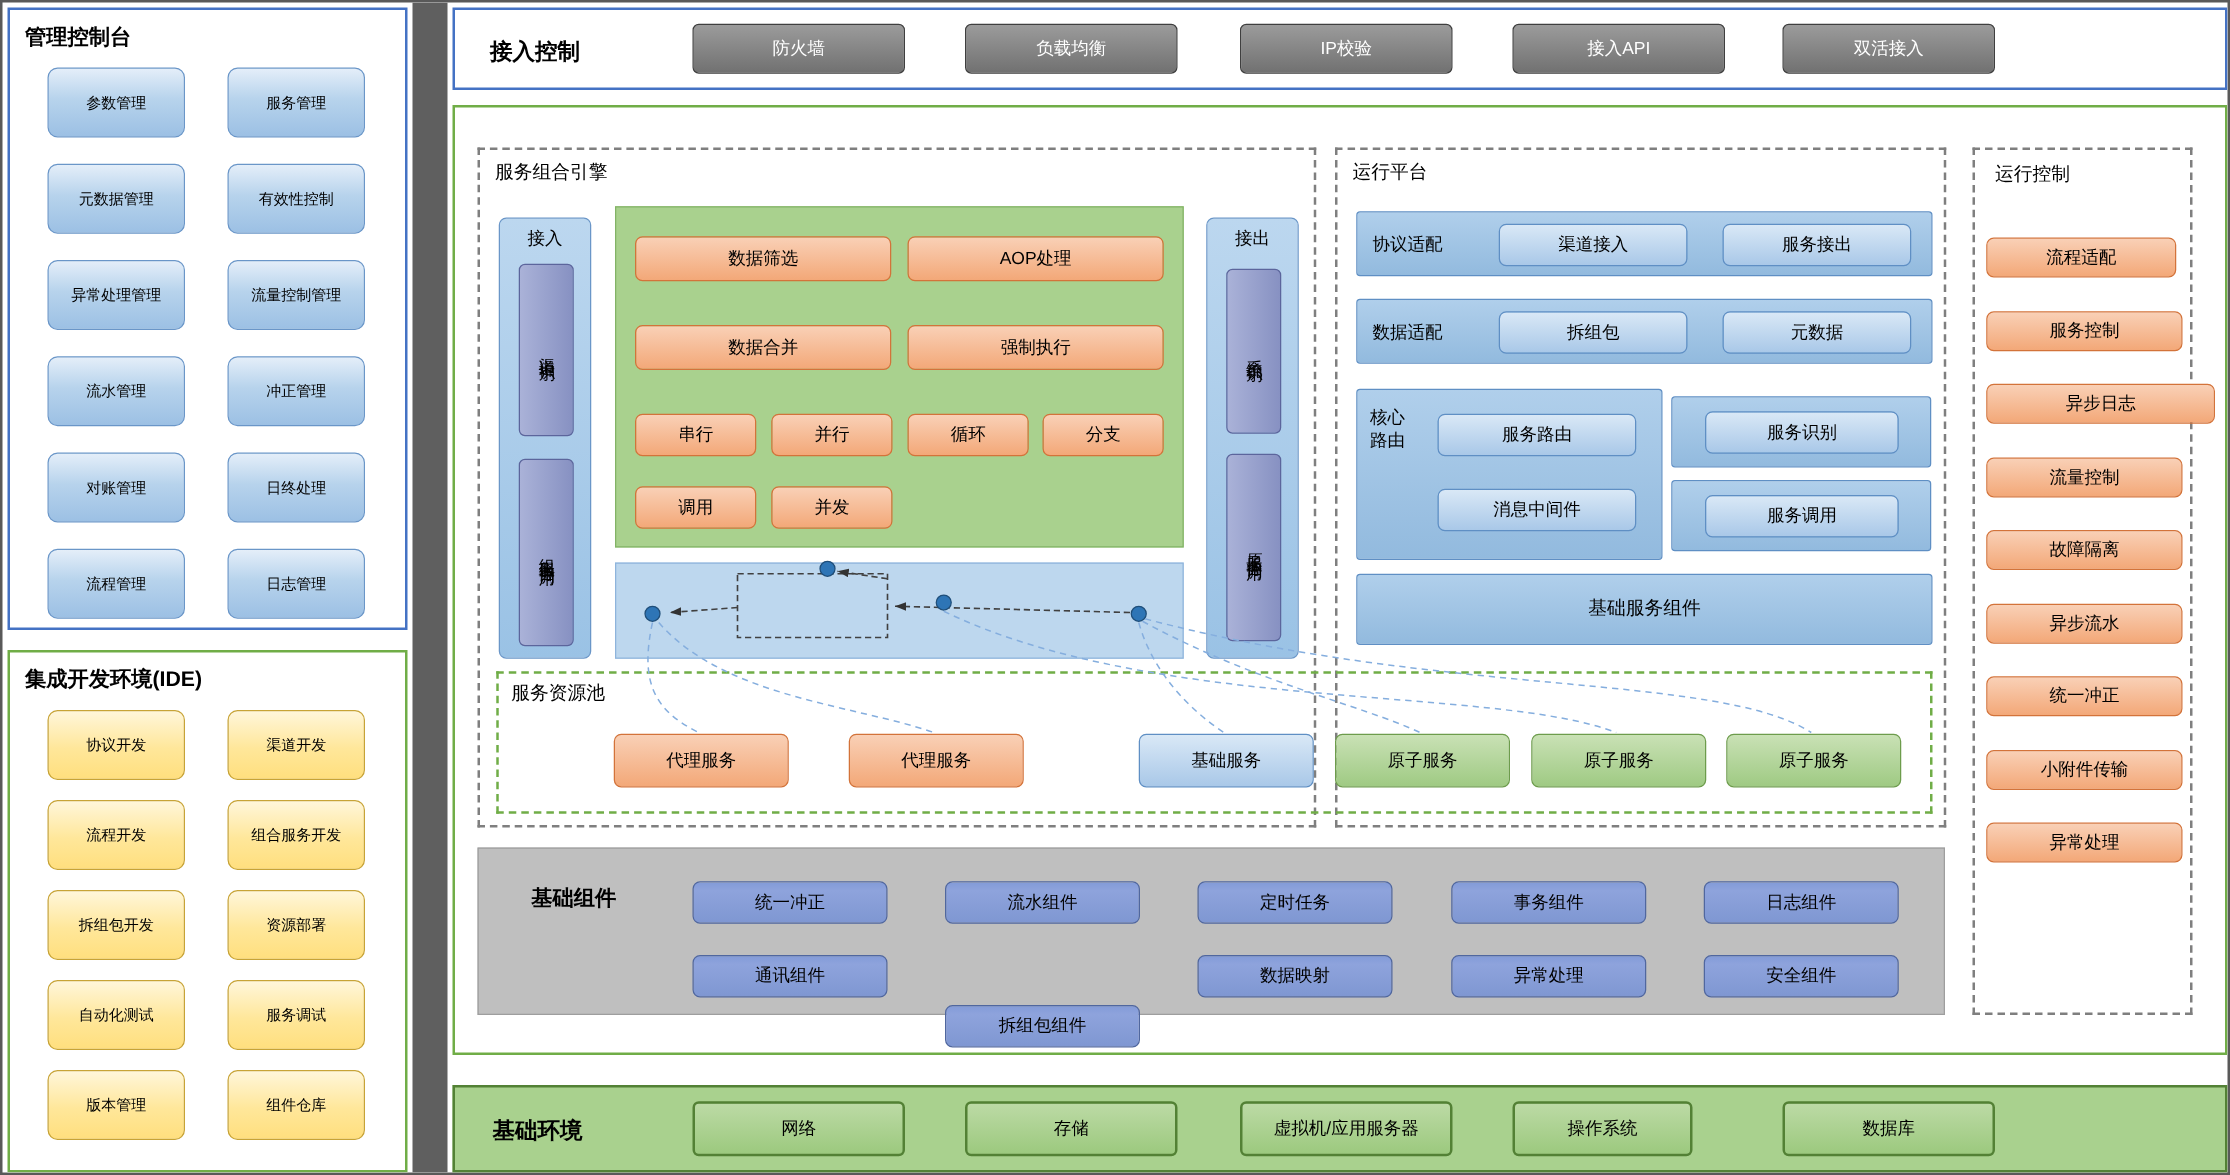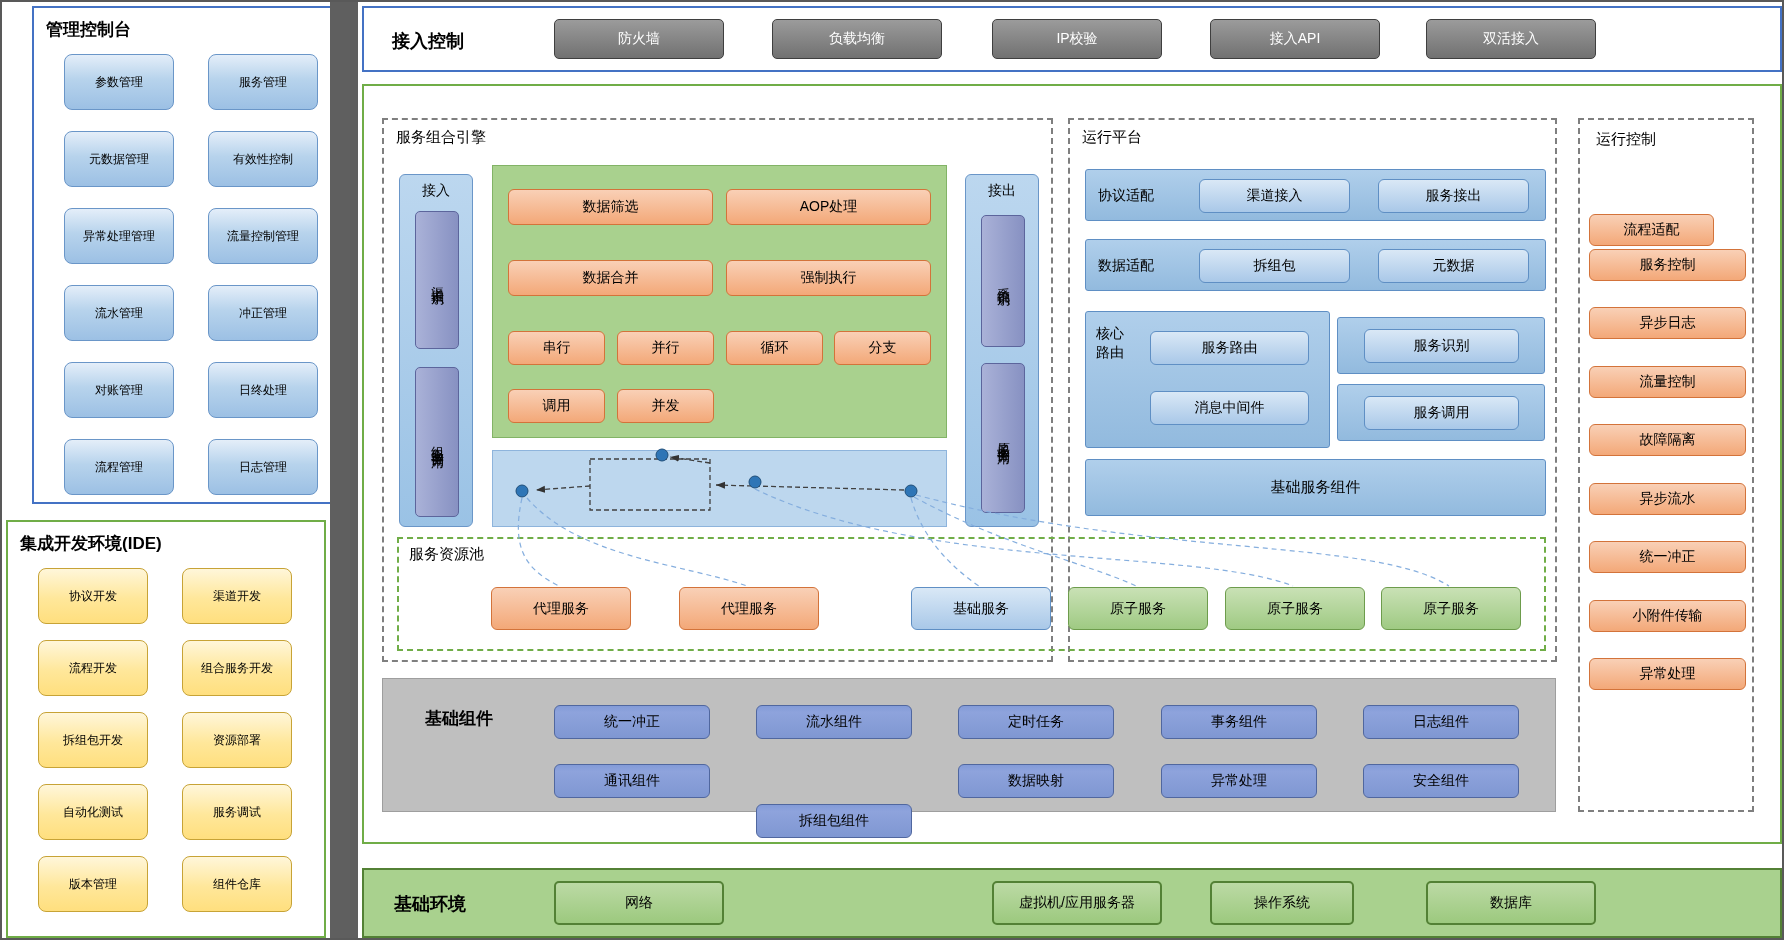--- a/index.html
+++ b/index.html
@@ -39,21 +39,21 @@
   .console-grid { position:absolute; left:30px; top:46px; display:grid; grid-template-columns:110px 110px; column-gap:34px; row-gap:21px; }
   .console-grid .btn { width:110px; height:56px; }
   .ide-grid { position:absolute; left:30px; top:46px; display:grid; grid-template-columns:110px 110px; column-gap:34px; row-gap:16px; }
   .ide-grid .btn { width:110px; height:56px; }
 </style>
 </head>
 <body>
 
 <div class="page">
 
-  <section class="abs" style="left:4px; top:4px; width:320px; height:498px; border:2px solid #4472c4; background:#fff;margin-left:26px;">
+  <section class="abs" style="left:4px; top:4px; width:320px; height:498px; border:2px solid #4472c4; background:#fff;">
     <div class="panel-title abs" style="left:12px; top:10px;">管理控制台</div>
     <div class="console-grid">
       <div class="btn btn-blue btn-big">参数管理</div>
       <div class="btn btn-blue btn-big">服务管理</div>
       <div class="btn btn-blue btn-big">元数据管理</div>
       <div class="btn btn-blue btn-big">有效性控制</div>
       <div class="btn btn-blue btn-big">异常处理管理</div>
       <div class="btn btn-blue btn-big">流量控制管理</div>
       <div class="btn btn-blue btn-big">流水管理</div>
       <div class="btn btn-blue btn-big">冲正管理</div>
@@ -174,23 +174,23 @@
       <div class="btn btn-periw abs" style="left:980px; top:26px; width:156px; height:34px;">日志组件</div>
       <div class="btn btn-periw abs" style="left:171px; top:85px; width:156px; height:34px;">通讯组件</div>
       <div class="btn btn-periw abs" style="left:373px; top:85px; width:156px; height:34px;margin-top:40px;">拆组包组件</div>
       <div class="btn btn-periw abs" style="left:575px; top:85px; width:156px; height:34px;">数据映射</div>
       <div class="btn btn-periw abs" style="left:778px; top:85px; width:156px; height:34px;">异常处理</div>
       <div class="btn btn-periw abs" style="left:980px; top:85px; width:156px; height:34px;">安全组件</div>
     </div>
 
     <div class="abs dashed-gray" style="left:1214px; top:32px; width:176px; height:694px;">
       <div class="section-title abs" style="left:16px; top:10px;">运行控制</div>
-      <div class="btn btn-orange abs" style="left:9px; top:70px;  width:125px; height:32px;margin-top:24px;">流程适配</div>
+      <div class="btn btn-orange abs" style="left:9px; top:70px;  width:152px; height:32px;">流程适配</div>
       <div class="btn btn-orange abs" style="left:9px; top:129px; width:157px; height:32px;">服务控制</div>
-      <div class="btn btn-orange abs" style="left:9px; top:187px; width:157px; height:32px;">异步日志</div>
+      <div class="btn btn-orange abs" style="left:9px; top:187px; width:183px; height:32px;">异步日志</div>
       <div class="btn btn-orange abs" style="left:9px; top:246px; width:157px; height:32px;">流量控制</div>
       <div class="btn btn-orange abs" style="left:9px; top:304px; width:157px; height:32px;">故障隔离</div>
       <div class="btn btn-orange abs" style="left:9px; top:363px; width:157px; height:32px;">异步流水</div>
       <div class="btn btn-orange abs" style="left:9px; top:421px; width:157px; height:32px;">统一冲正</div>
       <div class="btn btn-orange abs" style="left:9px; top:480px; width:157px; height:32px;">小附件传输</div>
       <div class="btn btn-orange abs" style="left:9px; top:538px; width:157px; height:32px;">异常处理</div>
     </div>
 
     <svg class="abs" style="left:0; top:0; z-index:6; pointer-events:none;" width="1420" height="760">
       <defs>
@@ -215,18 +215,19 @@
       <path d="M547,412 C558,452 588,482 615,500" fill="none" stroke="#85aede" stroke-width="1.2" stroke-dasharray="5 4"></path>
       <path d="M550,411 C640,460 725,478 772,500" fill="none" stroke="#85aede" stroke-width="1.2" stroke-dasharray="5 4"></path>
       <path d="M391,403 C560,485 830,462 929,500" fill="none" stroke="#85aede" stroke-width="1.2" stroke-dasharray="5 4"></path>
       <path d="M552,409 C790,472 1010,452 1085,500" fill="none" stroke="#85aede" stroke-width="1.2" stroke-dasharray="5 4"></path>
     </svg>
   </section>
 
   <section class="abs" style="left:360px; top:866px; width:1420px; height:70px; background:#a9d18e; border:2px solid #538135;">
     <div class="panel-title abs" style="left:30px; top:22px; font-size:18px;">基础环境</div>
     <div class="btn btn-env abs" style="left:190px;  top:11px; width:170px; height:44px; padding:0 10px;">网络</div>
+    <div class="btn btn-env abs" style="left:408px;  top:11px; width:170px; height:44px; padding:0 10px;">存储</div>
     <div class="btn btn-env abs" style="left:628px;  top:11px; width:170px; height:44px; padding:0 10px;">虚拟机/应用服务器</div>
     <div class="btn btn-env abs" style="left:846px;  top:11px; width:144px; height:44px; padding:0 10px;">操作系统</div>
     <div class="btn btn-env abs" style="left:1062px; top:11px; width:170px; height:44px; padding:0 10px;">数据库</div>
   </section>
 
 </div>
 
 </body></html>

